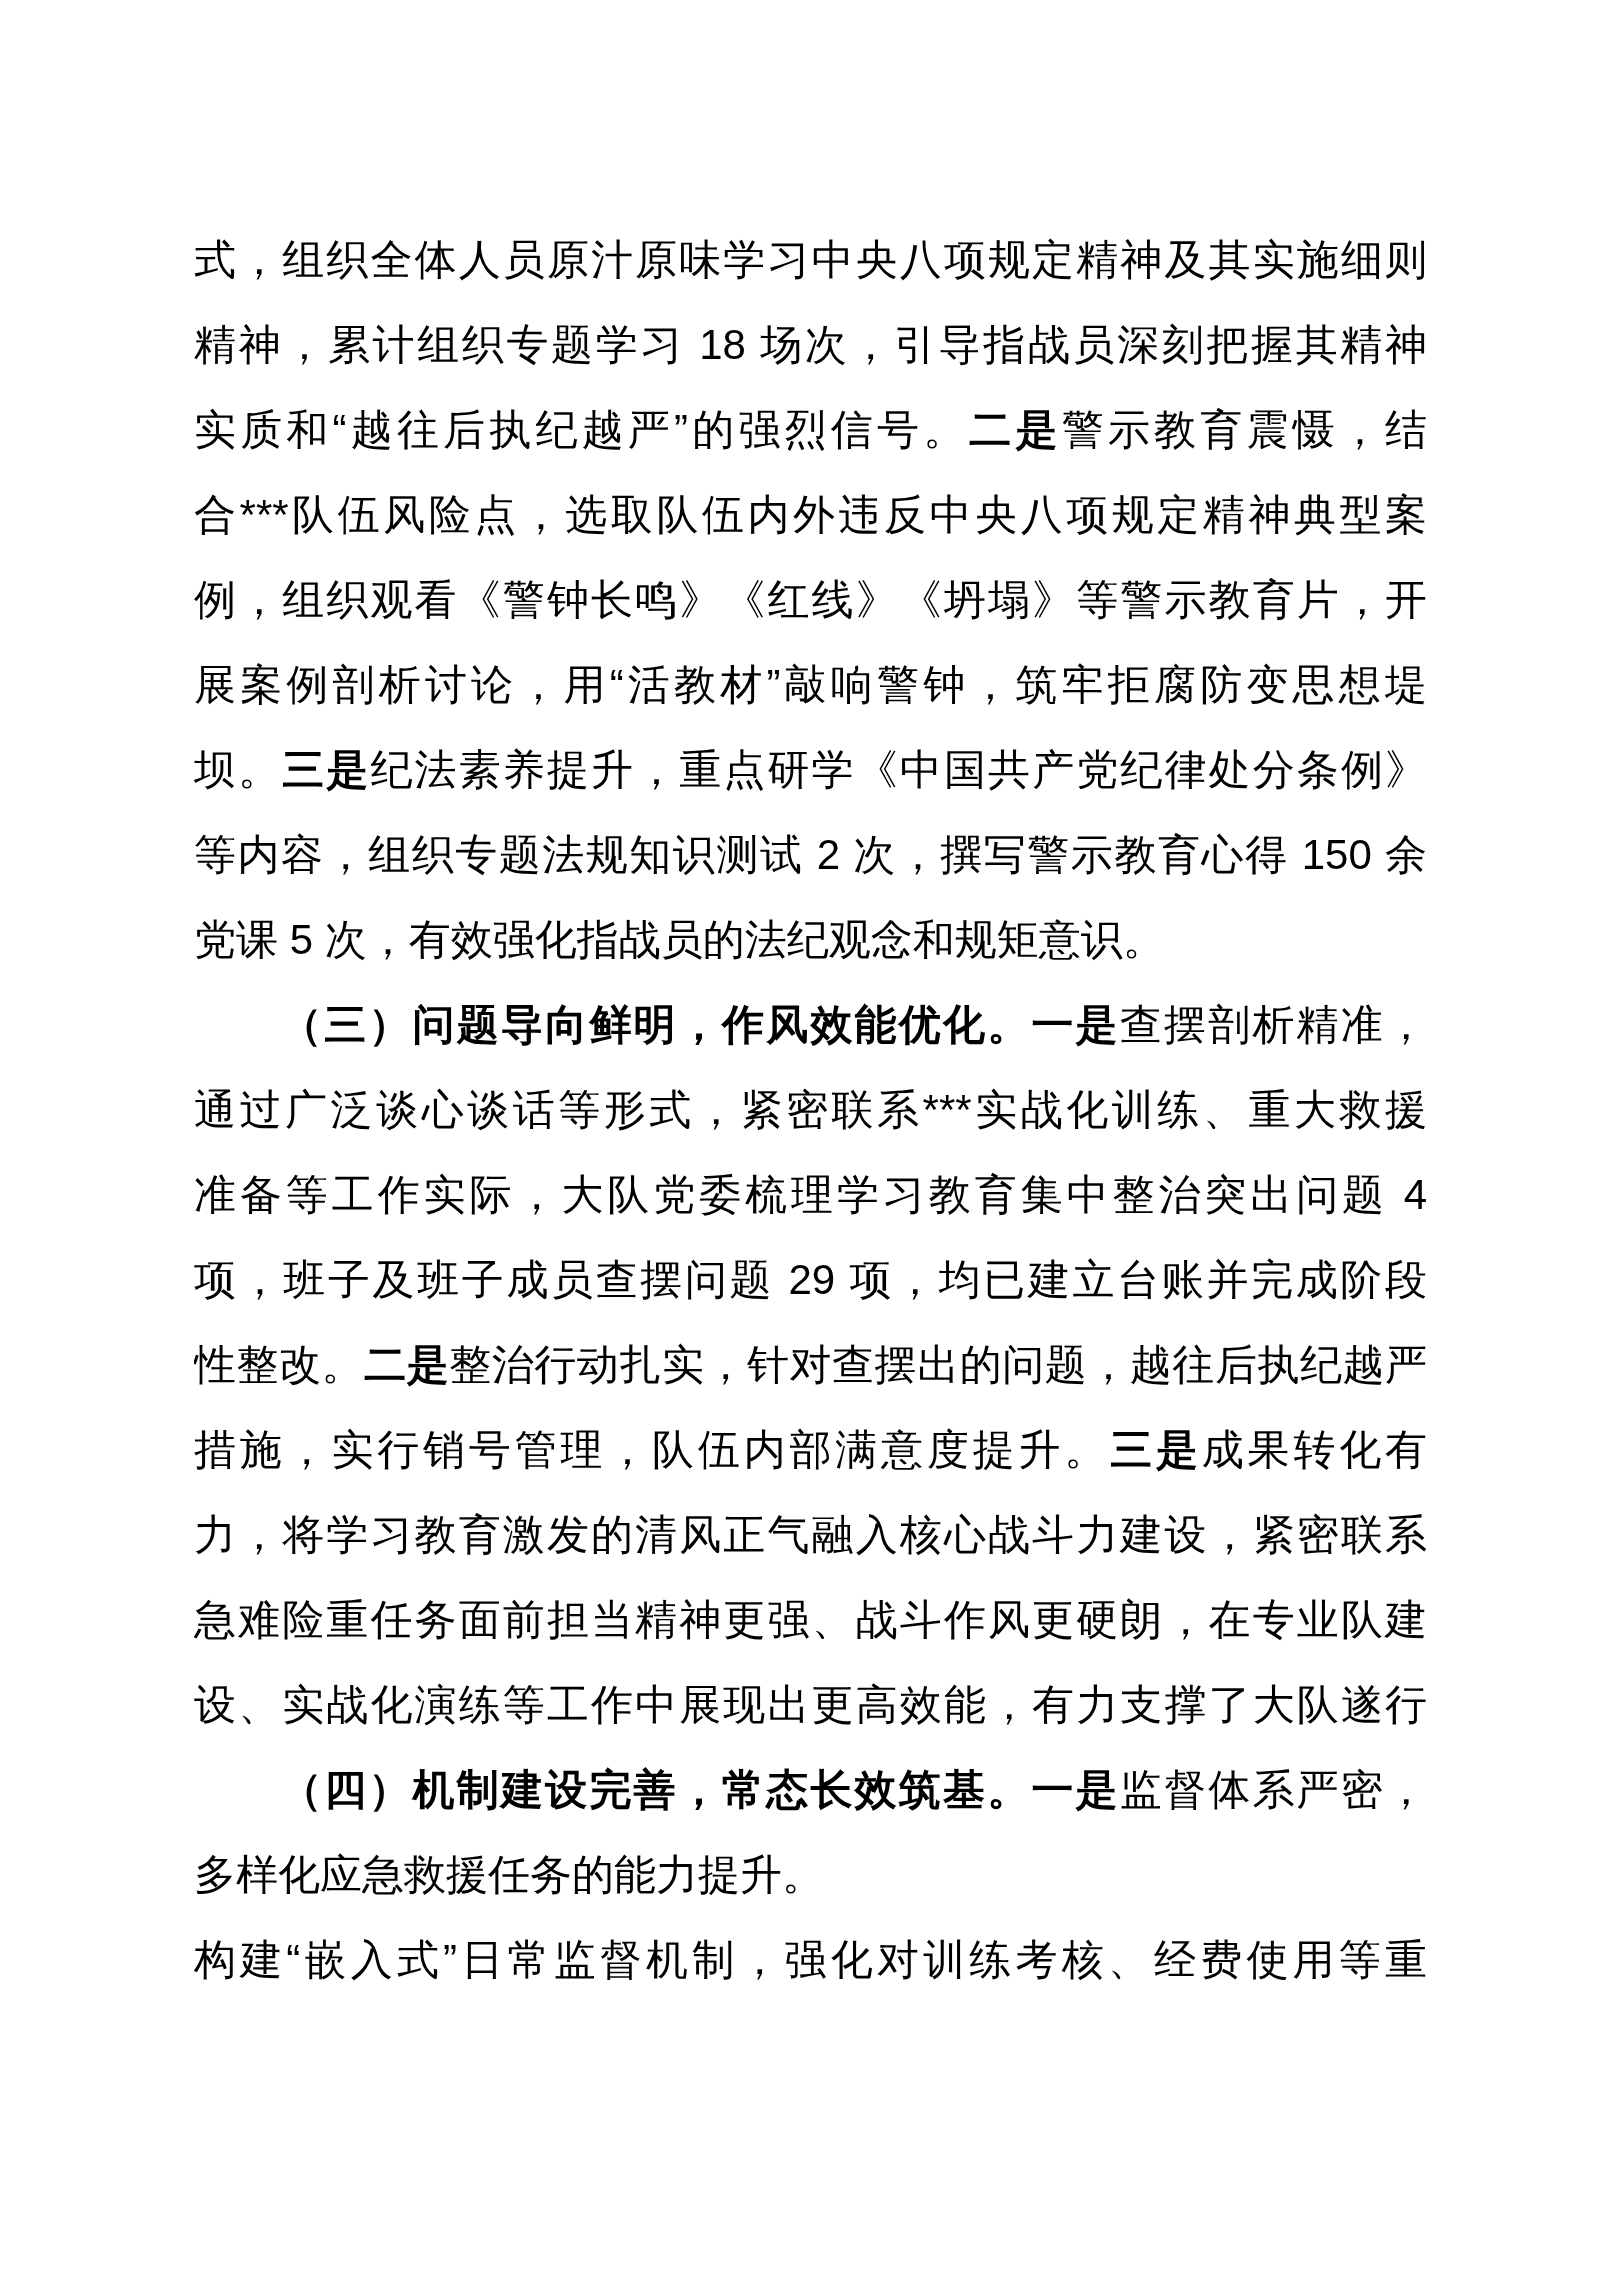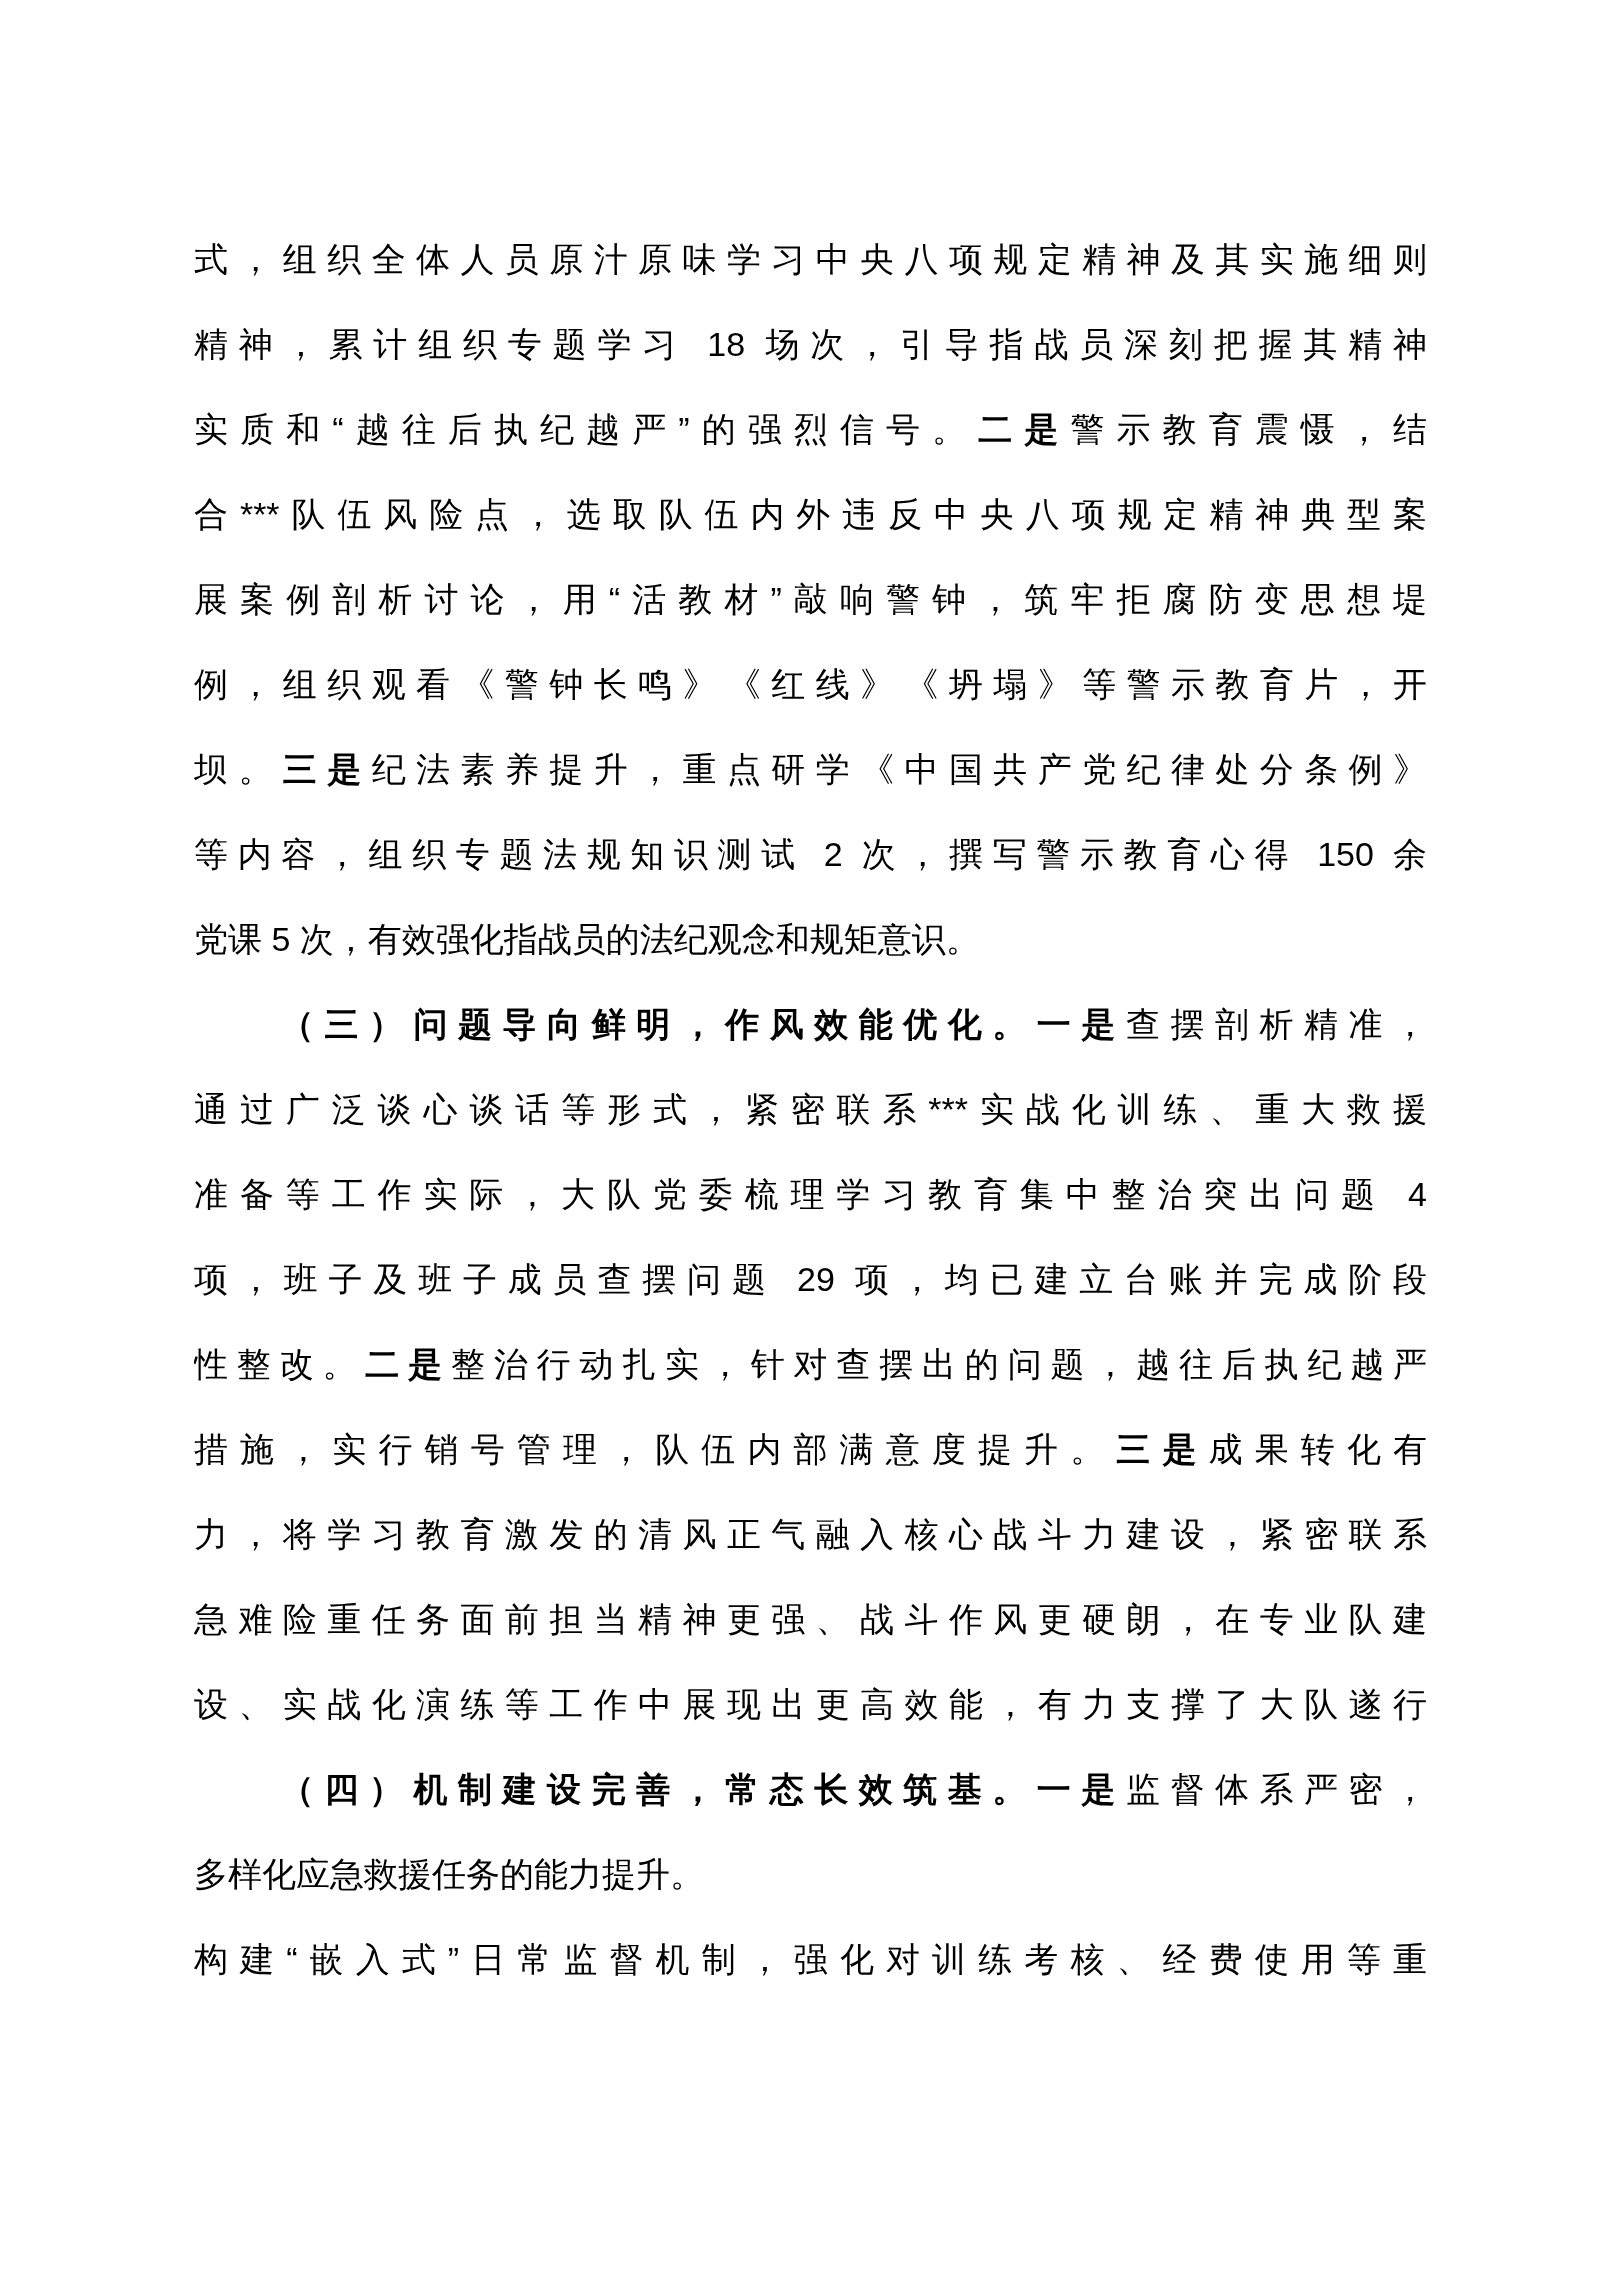--- a/index.html
+++ b/index.html
@@ -15,21 +15,21 @@
     height: 2293px;
     background: #ffffff;
     overflow: hidden;
   }
   .doc-body {
     position: absolute;
     left: 194px;
     top: 217px;
     width: 1233px;
     color: #000000;
-    font-size: 34px;
+    font-size: 42px;
     line-height: 85px;
     font-weight: 400;
     letter-spacing: 0;
   }
   .line {
     height: 85px;
     overflow: hidden;
     text-align: justify;
     text-align-last: justify;
     text-justify: inter-character;
@@ -45,22 +45,22 @@
 </style>
 </head>
 <body>
 
 <div class="page">
   <div class="doc-body" style="background: rgb(255, 255, 255); color: rgb(0, 0, 0);">
       <div class="line"><span class="seg">式，组织全体人员原汁原味学习中央八项规定精神及其实施细则</span></div>
       <div class="line"><span class="seg">精神，累计组织专题学习 18 场次，引导指战员深刻把握其精神</span></div>
       <div class="line"><span class="seg">实质和“越往后执纪越严”的强烈信号。</span><span class="seg bold">二是</span><span class="seg">警示教育震慑，结</span></div>
       <div class="line"><span class="seg">合***队伍风险点，选取队伍内外违反中央八项规定精神典型案</span></div>
+      <div class="line"><span class="seg">例，组织观看《警钟长鸣》《红线》《坍塌》等警示教育片，开</span></div>
       <div class="line"><span class="seg">展案例剖析讨论，用“活教材”敲响警钟，筑牢拒腐防变思想堤</span></div>
-      <div class="line"><span class="seg">例，组织观看《警钟长鸣》《红线》《坍塌》等警示教育片，开</span></div>
       <div class="line"><span class="seg">坝。</span><span class="seg bold">三是</span><span class="seg">纪法素养提升，重点研学《中国共产党纪律处分条例》</span></div>
       <div class="line"><span class="seg">等内容，组织专题法规知识测试 2 次，撰写警示教育心得 150 余</span></div>
       <div class="line last"><span class="seg">党课 5 次，有效强化指战员的法纪观念和规矩意识。</span></div>
       <div class="line indent"><span class="seg bold">（三）问题导向鲜明，作风效能优化。一是</span><span class="seg">查摆剖析精准，</span></div>
       <div class="line"><span class="seg">通过广泛谈心谈话等形式，紧密联系***实战化训练、重大救援</span></div>
       <div class="line"><span class="seg">准备等工作实际，大队党委梳理学习教育集中整治突出问题 4</span></div>
       <div class="line"><span class="seg">项，班子及班子成员查摆问题 29 项，均已建立台账并完成阶段</span></div>
       <div class="line"><span class="seg">性整改。</span><span class="seg bold">二是</span><span class="seg">整治行动扎实，针对查摆出的问题，越往后执纪越严</span></div>
       <div class="line"><span class="seg">措施，实行销号管理，队伍内部满意度提升。</span><span class="seg bold">三是</span><span class="seg">成果转化有</span></div>
       <div class="line"><span class="seg">力，将学习教育激发的清风正气融入核心战斗力建设，紧密联系</span></div>

